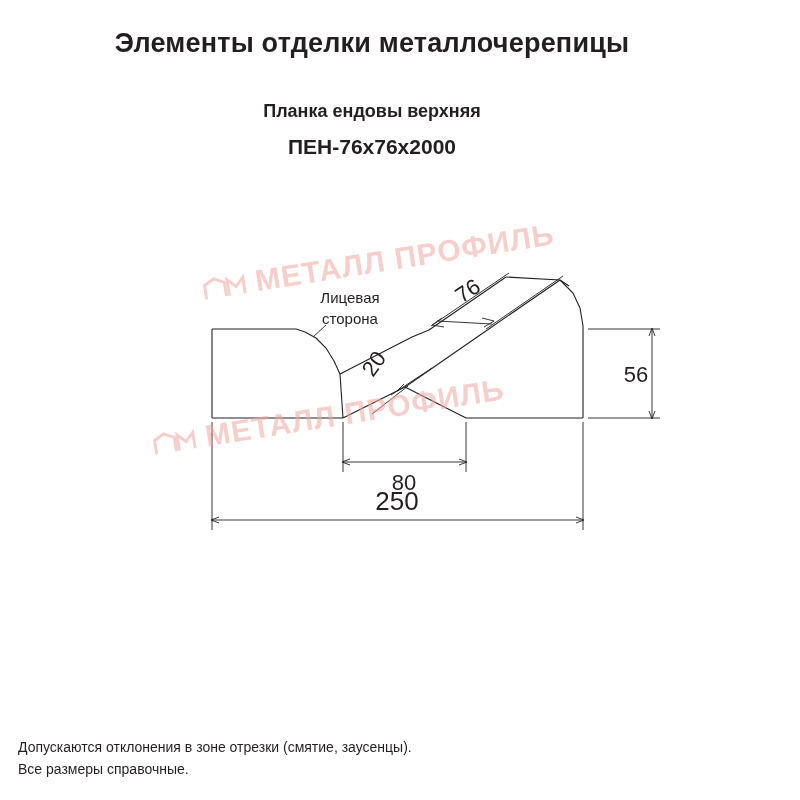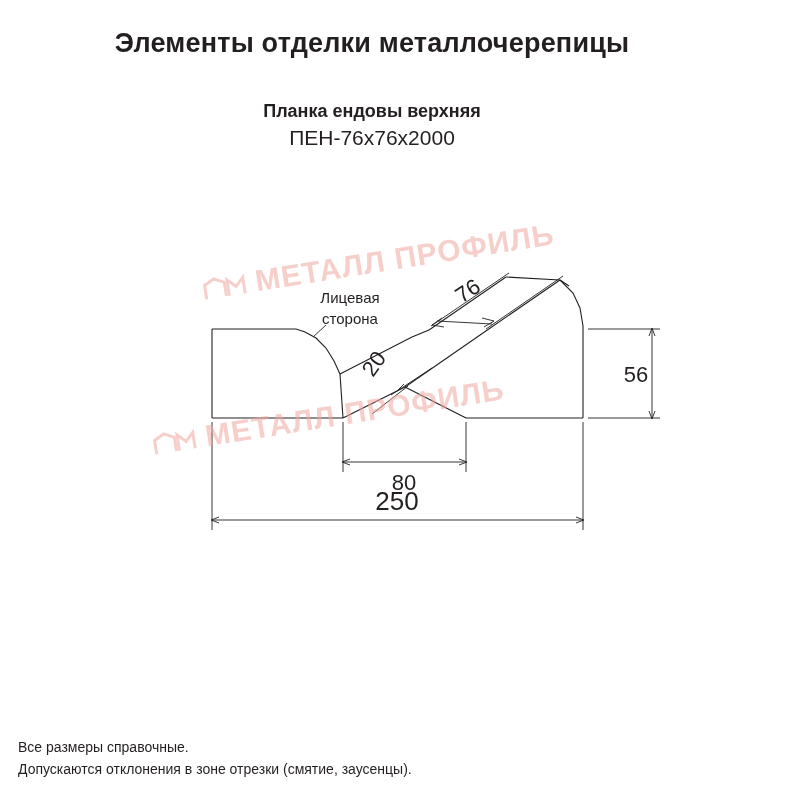--- a/index.html
+++ b/index.html
@@ -33,22 +33,22 @@
     line-height: 34px;
   }
   .sub-title {
     font-size: 18px;
     font-weight: bold;
     margin-top: 37px;
     line-height: 28px;
   }
   .sub-code {
     font-size: 21px;
-    font-weight: normal;
-    margin-top: 0;
+    font-weight: bold;
+    margin-top: 9px;
     line-height: 26px;
   }
   .drawing {
     position: absolute;
     top: 190px;
     left: 60px;
     width: 700px;
     height: 400px;
   }
   .footer {
@@ -186,17 +186,17 @@
   <div class="wm wm-2">
     <span class="wm-ico">
       <svg width="46" height="26" viewBox="0 0 46 26">
         <path d="M3 22 L3 8 L13 3 L23 8 L23 22" fill="none" stroke="#f0a9a0" stroke-width="3"></path>
         <path d="M26 22 L26 6 L34 14 L42 6 L42 22" fill="none" stroke="#f0a9a0" stroke-width="3"></path>
       </svg>
     </span><span>МЕТАЛЛ ПРОФИЛЬ</span>
   </div>
 
   <div class="footer">
+    <div>Допускаются отклонения в зоне отрезки (смятие, заусенцы).</div>
     <div>Все размеры справочные.</div>
-    <div>Допускаются отклонения в зоне отрезки (смятие, заусенцы).</div>
   </div>
 
 </div>
 
 </body></html>

